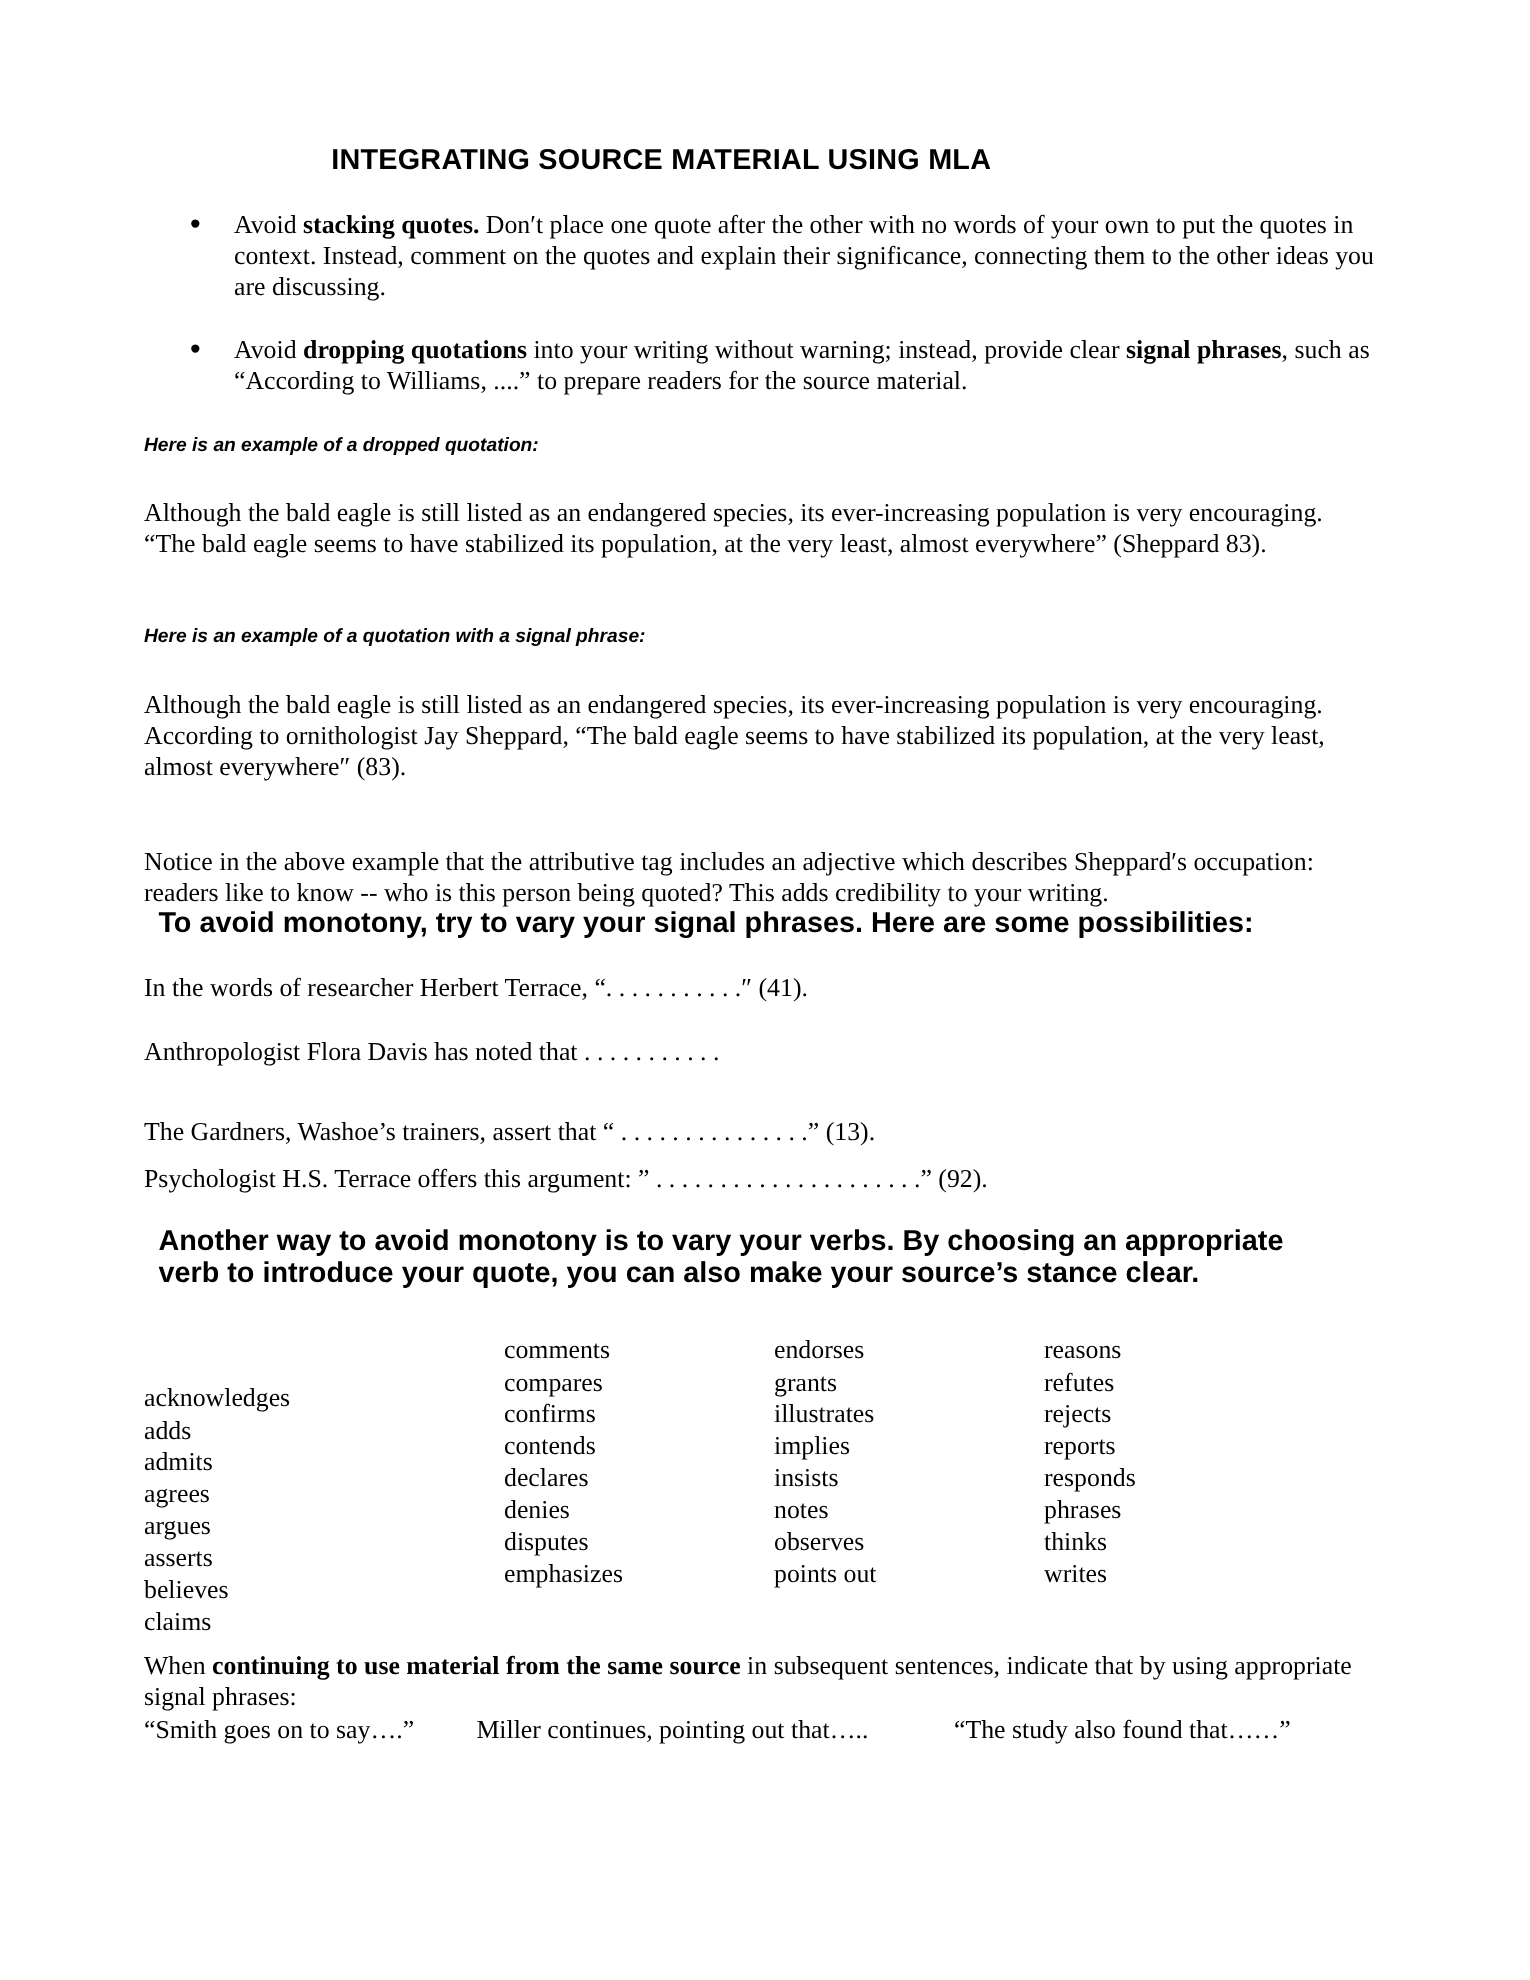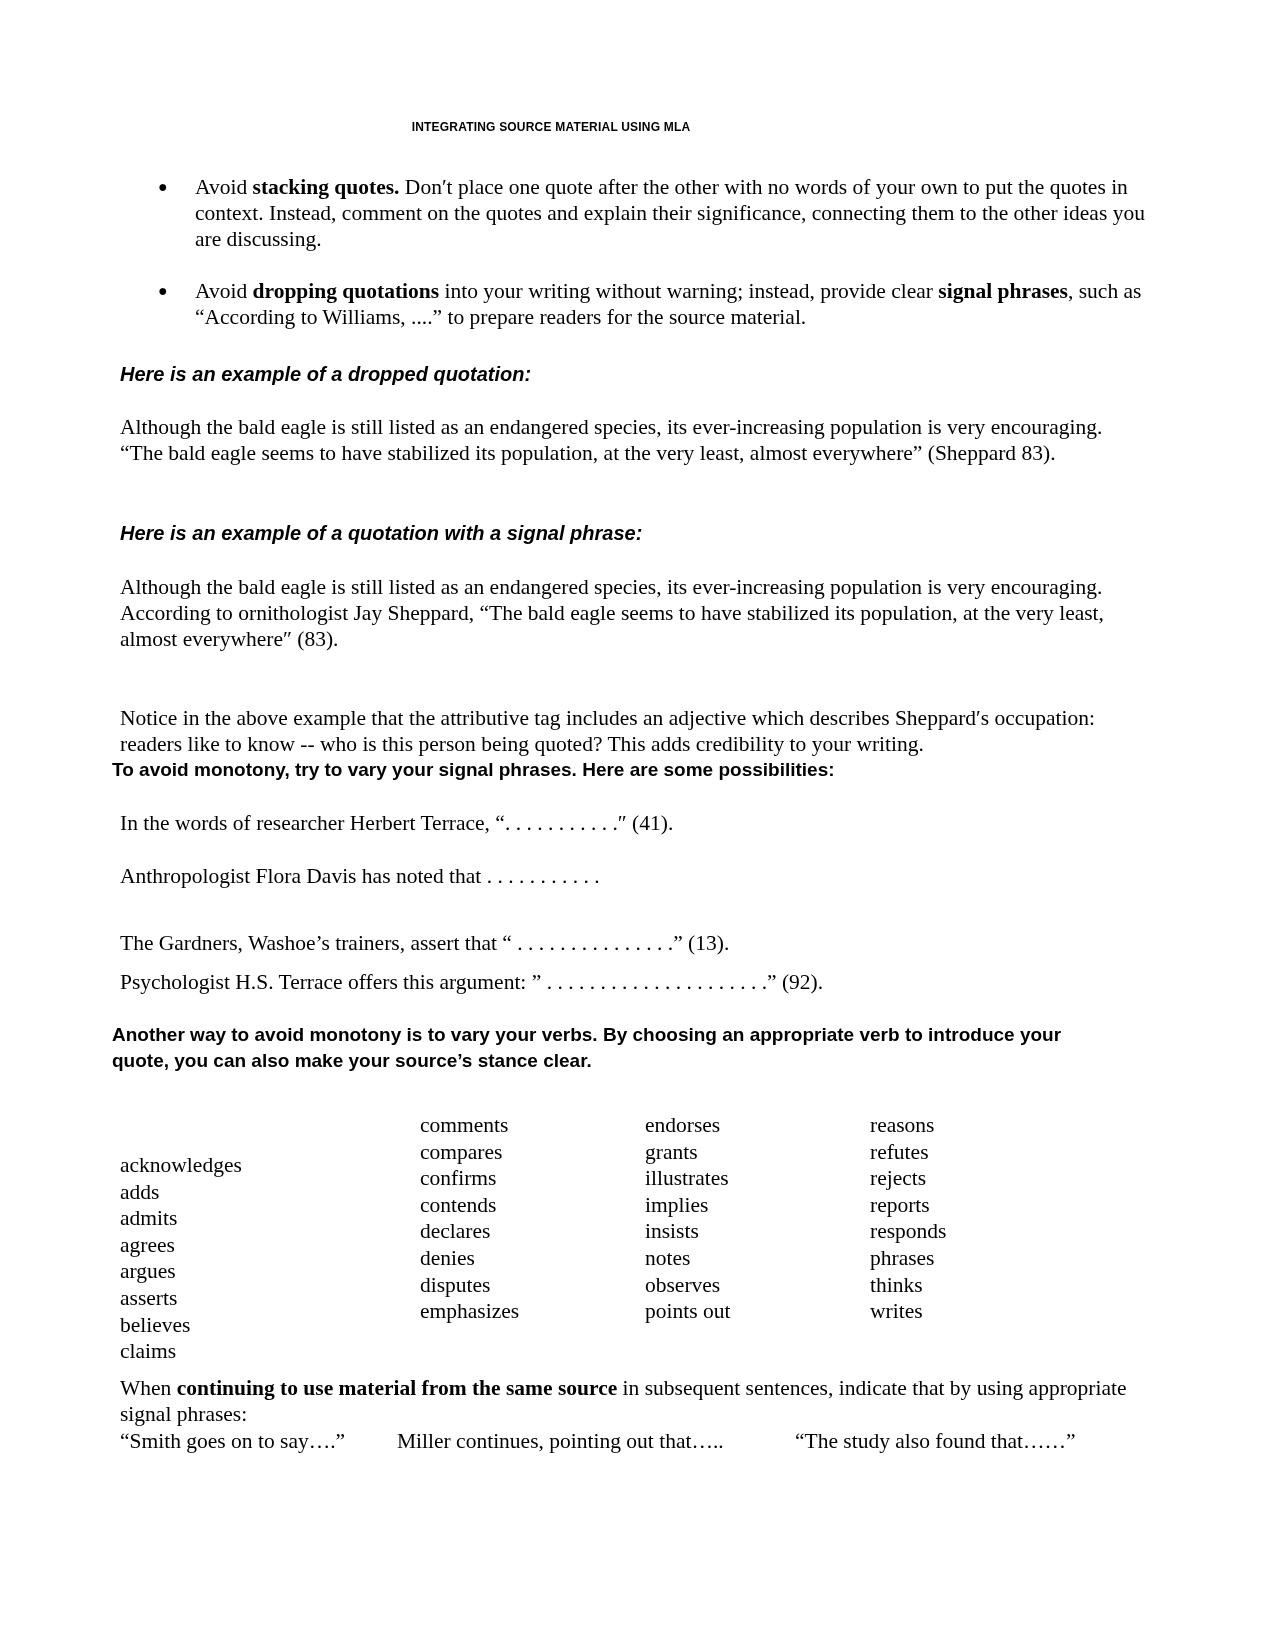--- a/index.html
+++ b/index.html
@@ -1,24 +1,24 @@
 <!DOCTYPE html>
 <html><head>
   <meta charset="utf-8">
   <style>
     html, body { margin: 0; padding: 0; background: #ffffff; }
     body { width: 1275px; height: 1650px; position: relative; overflow: hidden; color: #000; }
     .serif { font-family: "Liberation Serif", "DejaVu Serif", serif; font-size: 21.5px; line-height: 26px; }
     .sans { font-family: "Liberation Sans", "DejaVu Sans", sans-serif; }
     .abs { position: absolute; }
-    .title { left: 0; width: 1102px; top: 120px; text-align: center; font-weight: bold; font-size: 12px; letter-spacing: 0.2px; }
+    .title { left: 0; width: 1102px; top: 120px; text-align: center; font-weight: bold; font-size: 24px; letter-spacing: 0.2px; }
     .bullet { position: absolute; left: 158px; font-size: 16px; }
     .bullet-text { position: absolute; left: 195px; width: 960px; }
-    .h-ital { font-weight: bold; font-style: italic; font-size: 20px; left: 120px; }
-    .h-bold { font-weight: bold; font-size: 19px; left: 112px; line-height: 26px; width: 1000px; }
+    .h-ital { font-weight: bold; font-style: italic; font-size: 16px; left: 120px; }
+    .h-bold { font-weight: bold; font-size: 24px; left: 132px; line-height: 26px; width: 1000px; }
     .para { left: 120px; width: 1030px; }
     b { font-weight: bold; }
     .verbs { position: absolute; top: 1112px; left: 120px; }
     .col { position: absolute; top: 0; }
     .col div { height: 26.6px; line-height: 26.6px; white-space: nowrap; }
     .phrase { position: absolute; top: 1428px; white-space: nowrap; }
   </style>
 </head>
 <body>
 

